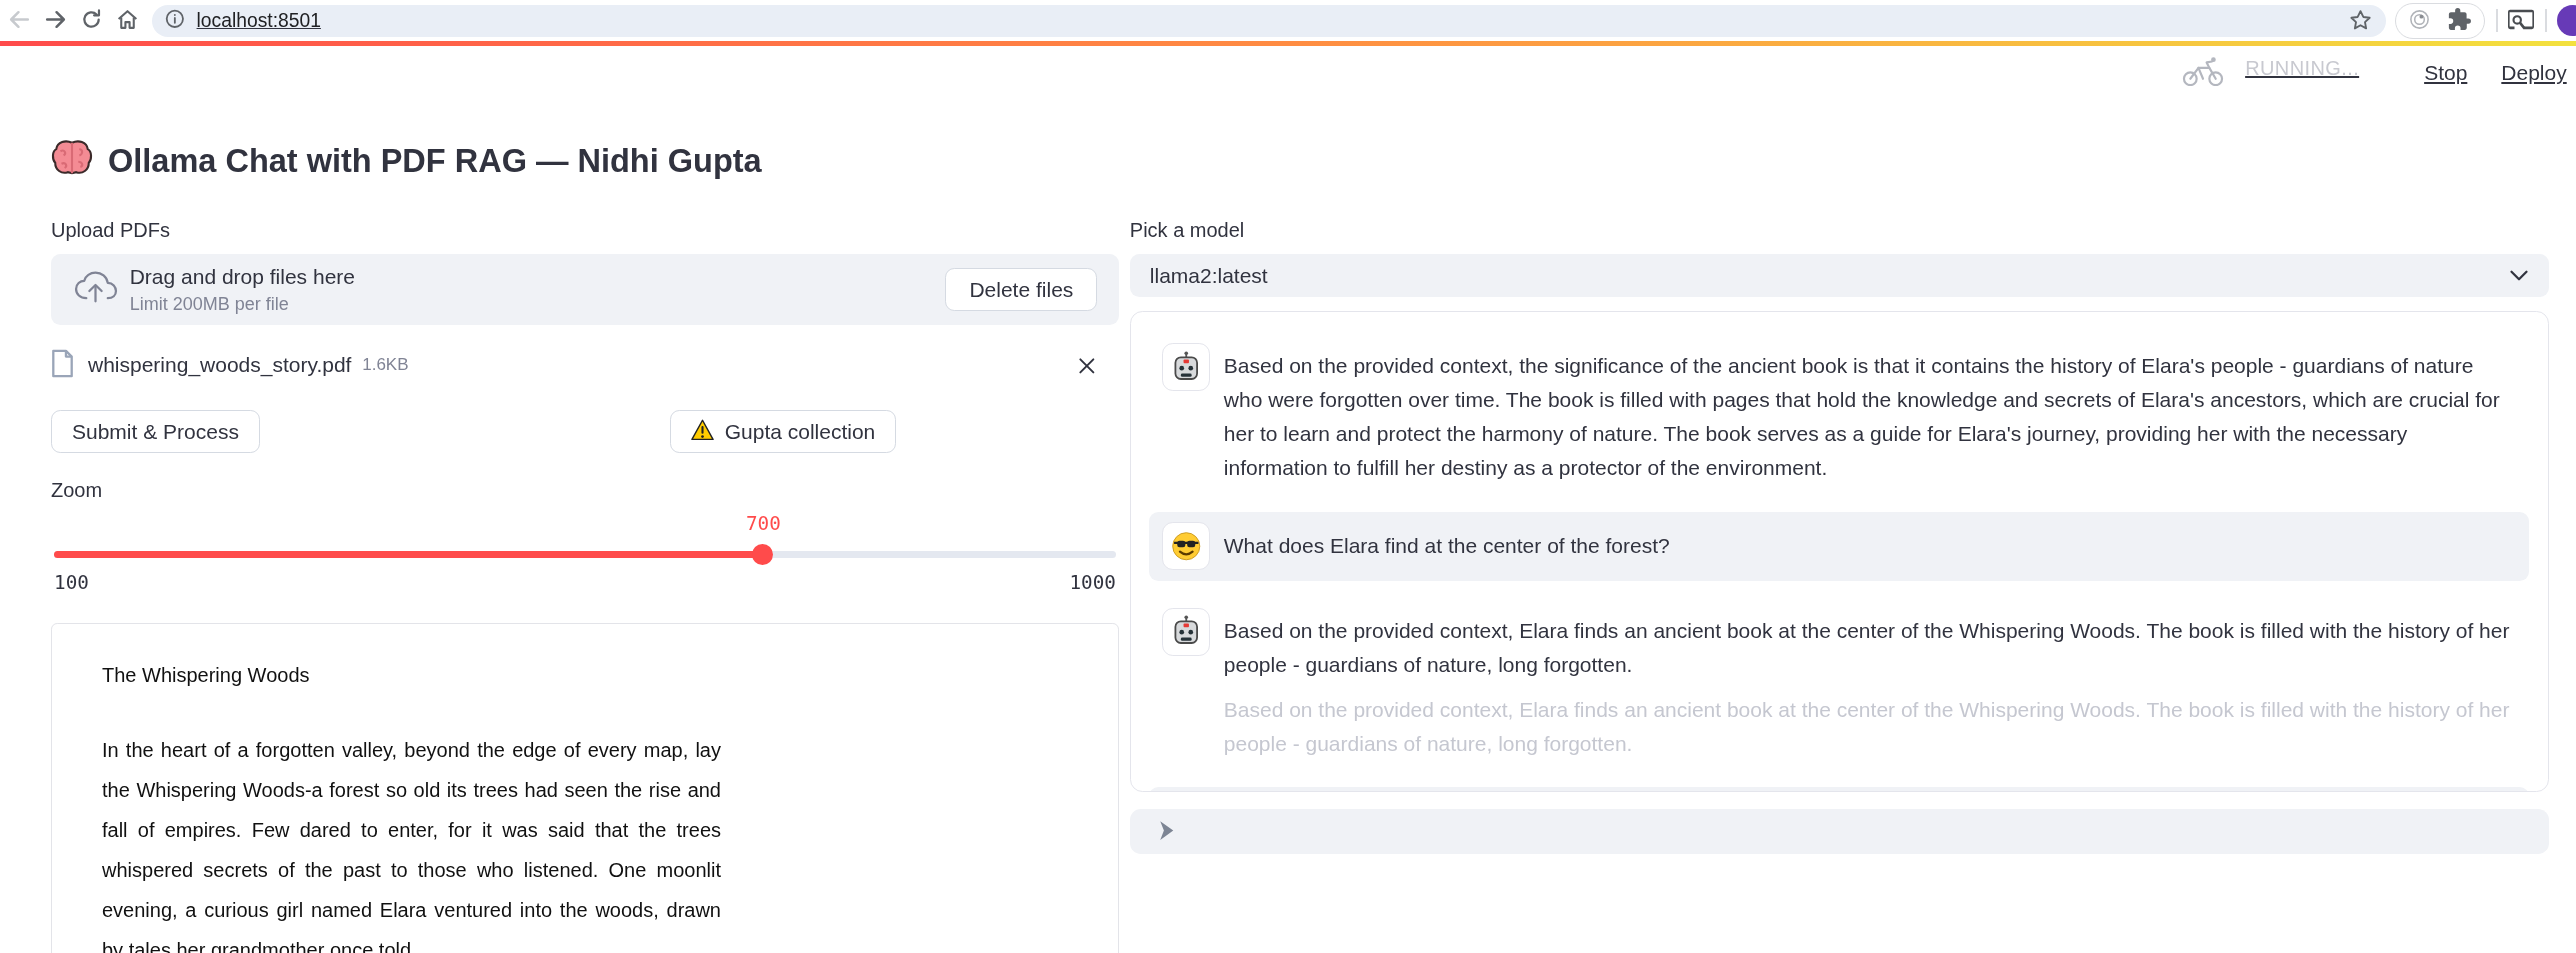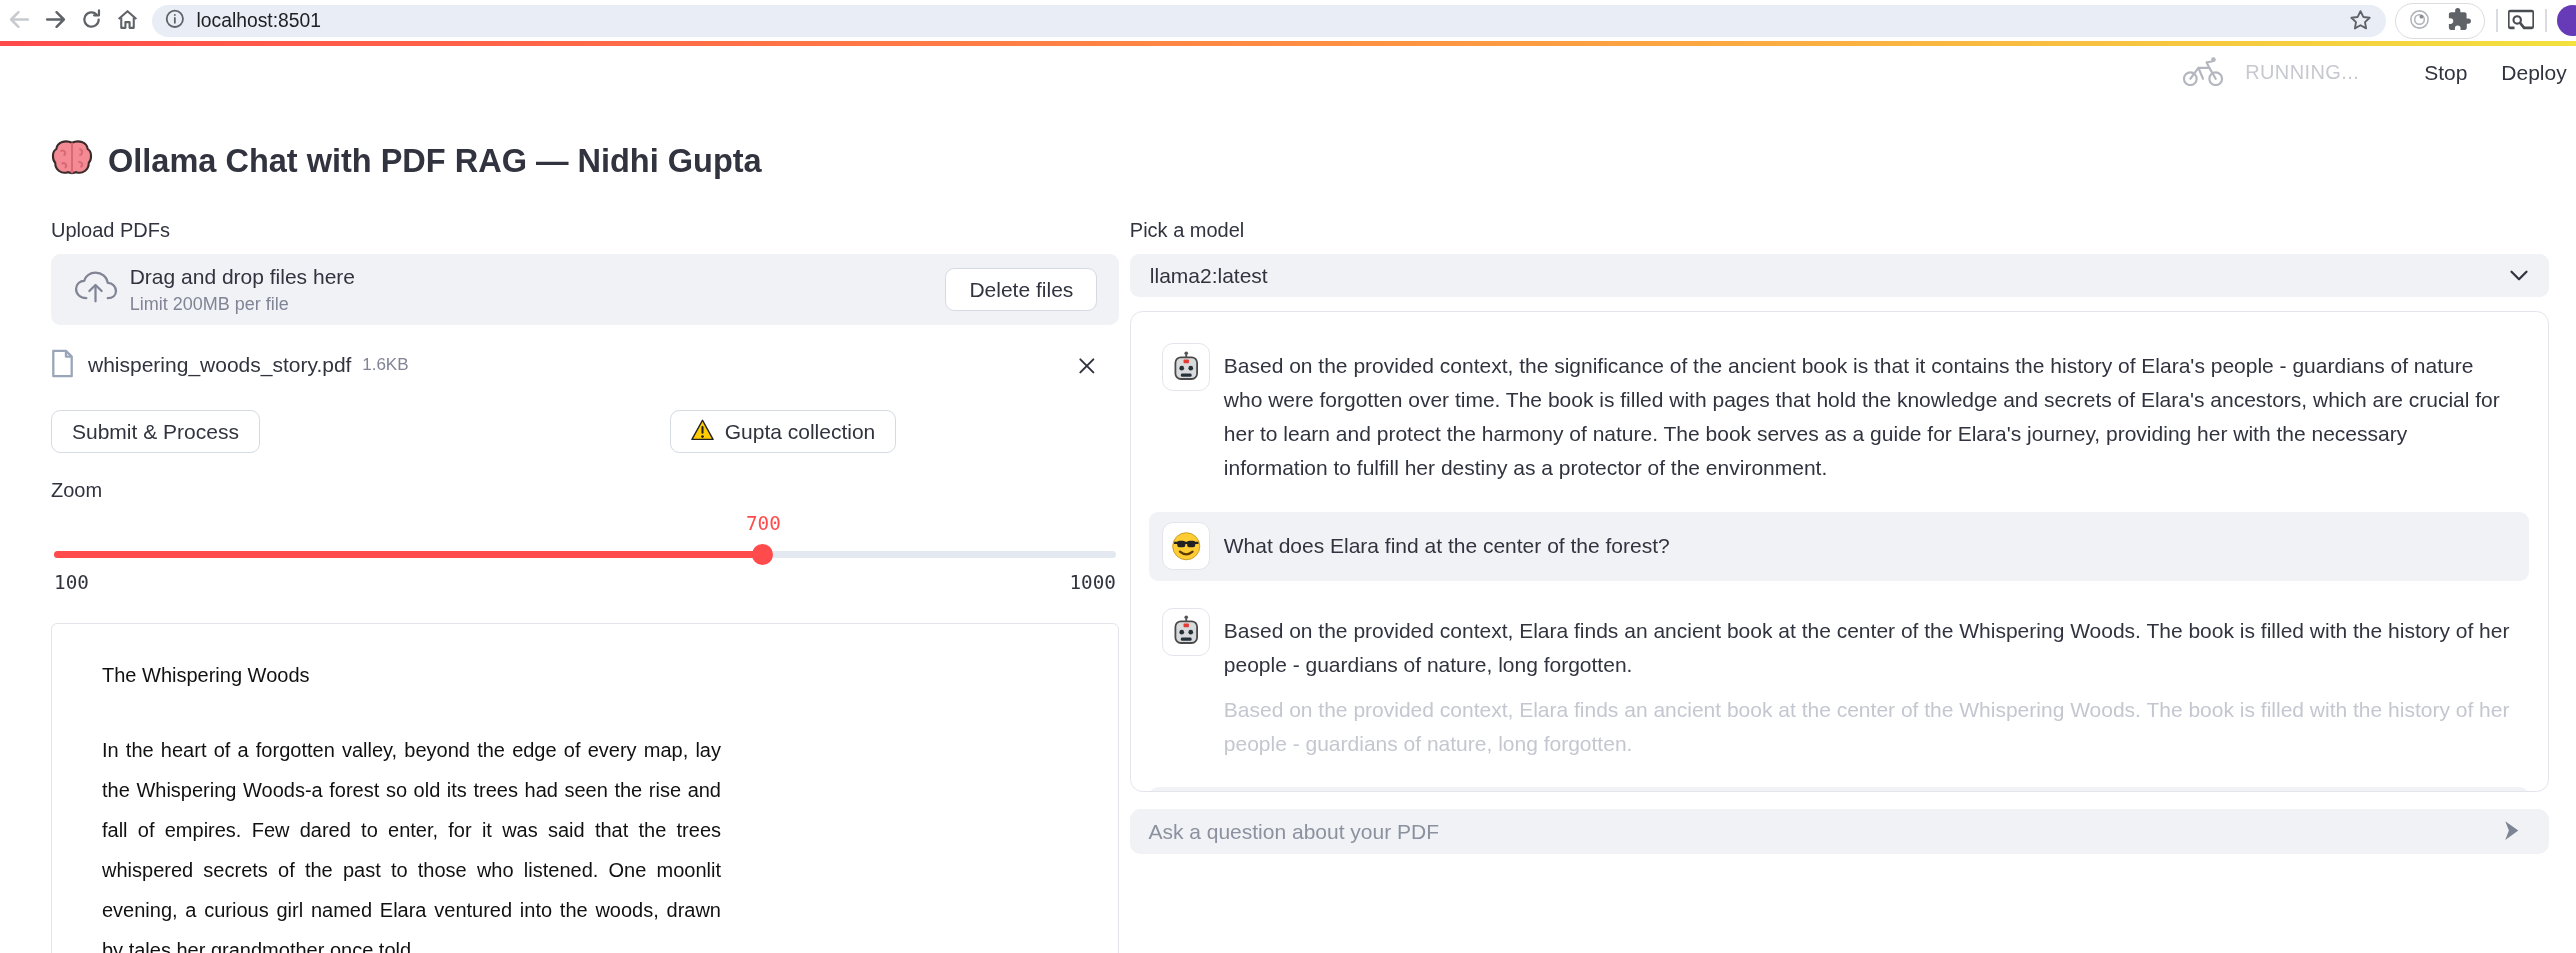--- a/index.html
+++ b/index.html
@@ -1,33 +1,33 @@
 <!DOCTYPE html>
 <html style="font-size:12.4px"><head>
 <meta charset="utf-8">
 <style>
   * { margin:0; padding:0; box-sizing:border-box; }
   html,body { width:2576px; height:953px; background:#fff; font-family:"Liberation Sans","DejaVu Sans",sans-serif; color:#31333F; }
-  .screen { position:relative; width:2576px; height:953px; overflow:hidden; background:#fff; }
+  .screen { position:relative; width:2576px; height:953px; overflow:hidden; background:#fff;text-decoration:underline; }
 
   
   .toolbar { height:41px; display:flex; align-items:center; background:#ffffff; padding:0 0 0 1.5px; }
   .nav-btn { width:36px; height:36px; display:flex; align-items:center; justify-content:center; border-radius:50%; flex-shrink:0; }
   .url-pill { flex:1; height:32px; background:#e9eef6; border-radius:16.2px; margin:0 9.3px 0 6.2px; display:flex; align-items:center; padding:0 12.4px; min-width:0; }
   .url-text { font-size:19.3px; color:#202124; margin-left:10.8px; white-space:nowrap; }
   .pill-star { margin-left:auto; display:flex; align-items:center; }
   .ext-pill { height:36px; border:0.8px solid #dadce0; border-radius:18px; display:flex; align-items:center; padding:0 12.4px; gap:15.5px; flex-shrink:0; }
   .tb-sep { width:1.5px; height:23px; background:#dadce0; margin:0 10.8px; flex-shrink:0; }
   .profile-avatar { width:31px; height:31px; border-radius:50%; background:#673ab7; flex-shrink:0; margin-right:-12.4px; }
 
   .decoration { height:5.4px; background:linear-gradient(90deg,#ff4b4b 0%,#ff8c42 50%,#f3e13e 100%); }
 
   
   .app-header { height:53px; display:flex; align-items:center; justify-content:flex-end; background:#fff; padding-right:9.3px; }
-  .status-wrap { display:flex; align-items:center; gap:21px; margin-right:31px; }
+  .status-wrap { display:flex; gap:21px; margin-right:31px; }
   .status-text { font-size:20px; color:#c8c9d0; letter-spacing:0.4px; }
   .hdr-btn { font-size:21px; color:#31333F; margin-left:34px; cursor:pointer; }
 
   
   .main { position:absolute; top:99px; left:0; right:0; padding:39px 0 0 51px; }
   .page-title { display:flex; align-items:center; gap:15px; font-size:32.5px; font-weight:700; color:#31333F; }
   .columns { display:flex; gap:10.8px; margin-top:34px; }
   .col-left { width:1068px; flex-shrink:0; }
   .col-right { width:1419px; flex-shrink:0; }
   .widget-label { font-size:20px; color:#31333F; margin-bottom:12.4px; }
@@ -329,21 +329,20 @@
           </div>
 
           <div class="msg user">
             
             
           </div>
 
         </div>
 
         <div class="chat-input">
-          <input type="text" placeholder="Ask a question about your PDF" style="">
           <div class="send-btn">
             <span>
               <svg viewBox="0 0 24 24" width="25" height="25" fill="#7d8594">
                   <path d="M6 3 L18.5 12 L6 21 L9.5 12 Z"></path>
                 </svg>
             </span>
           </div>
         </div>
       </div>
     </div>

